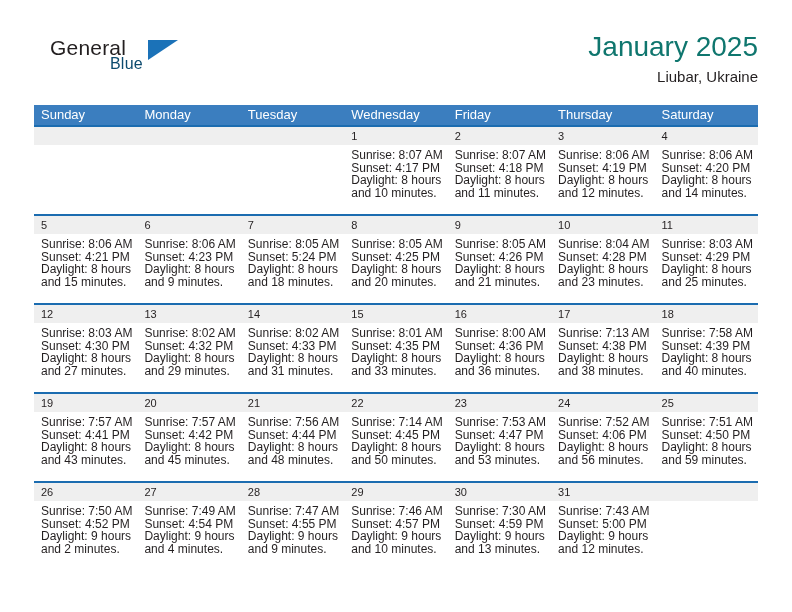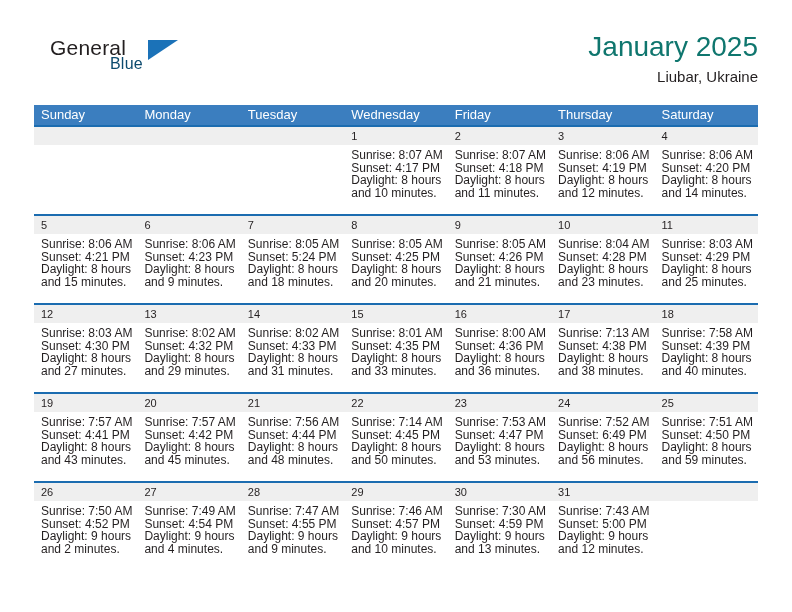--- a/index.html
+++ b/index.html
@@ -412,21 +412,21 @@
           <div>Sunrise: 7:53 AM</div>
           <div>Sunset: 4:47 PM</div>
           <div>Daylight: 8 hours</div>
           <div>and 53 minutes.</div>
         </div>
       </div>
       <div class="day">
         <div class="day-num-band">24</div>
         <div class="day-info">
           <div>Sunrise: 7:52 AM</div>
-          <div>Sunset: 6:49 PM</div>
+          <div>Sunset: 4:06 PM</div>
           <div>Daylight: 8 hours</div>
           <div>and 56 minutes.</div>
         </div>
       </div>
       <div class="day">
         <div class="day-num-band">25</div>
         <div class="day-info">
           <div>Sunrise: 7:51 AM</div>
           <div>Sunset: 4:50 PM</div>
           <div>Daylight: 8 hours</div>

